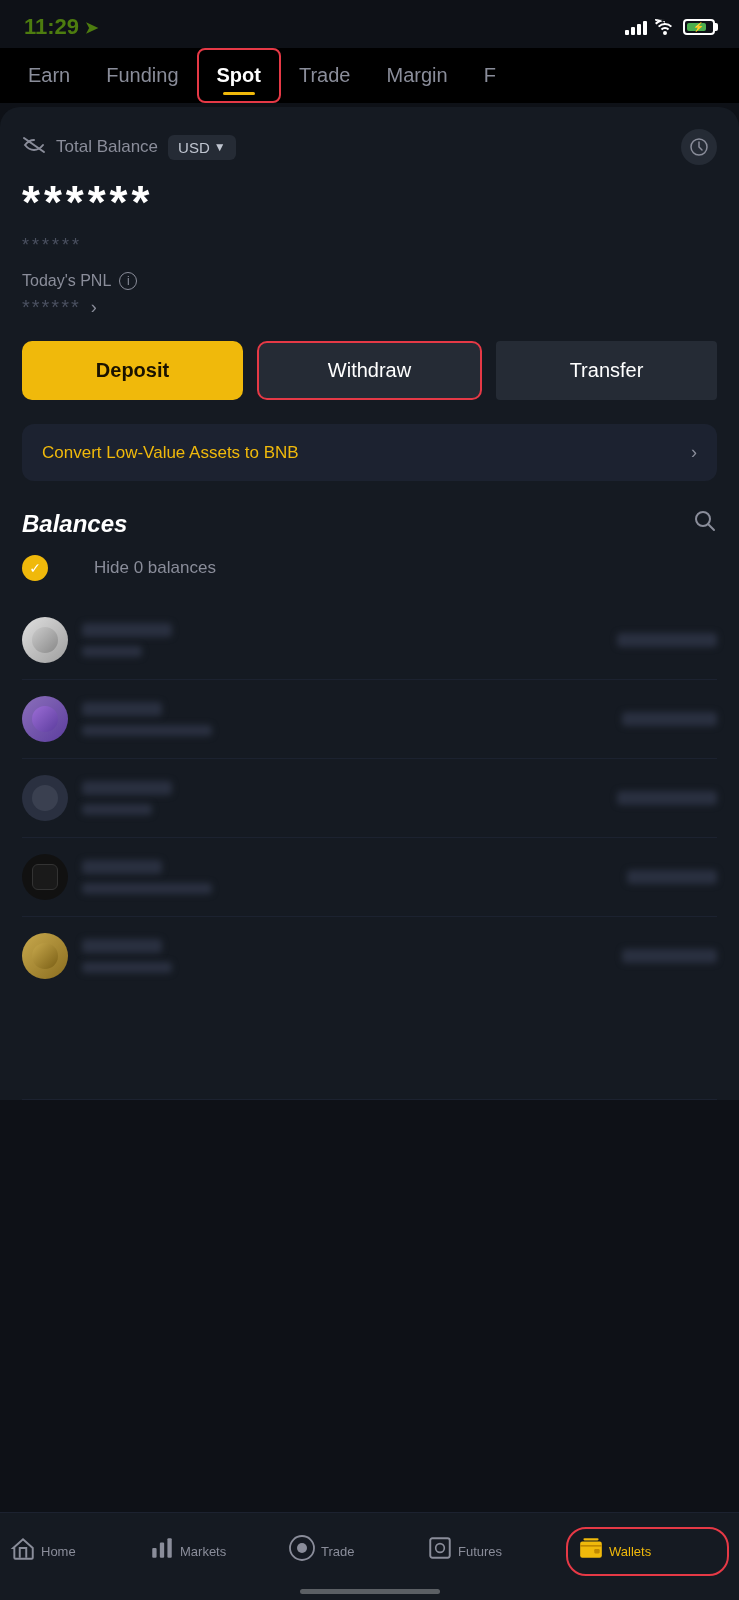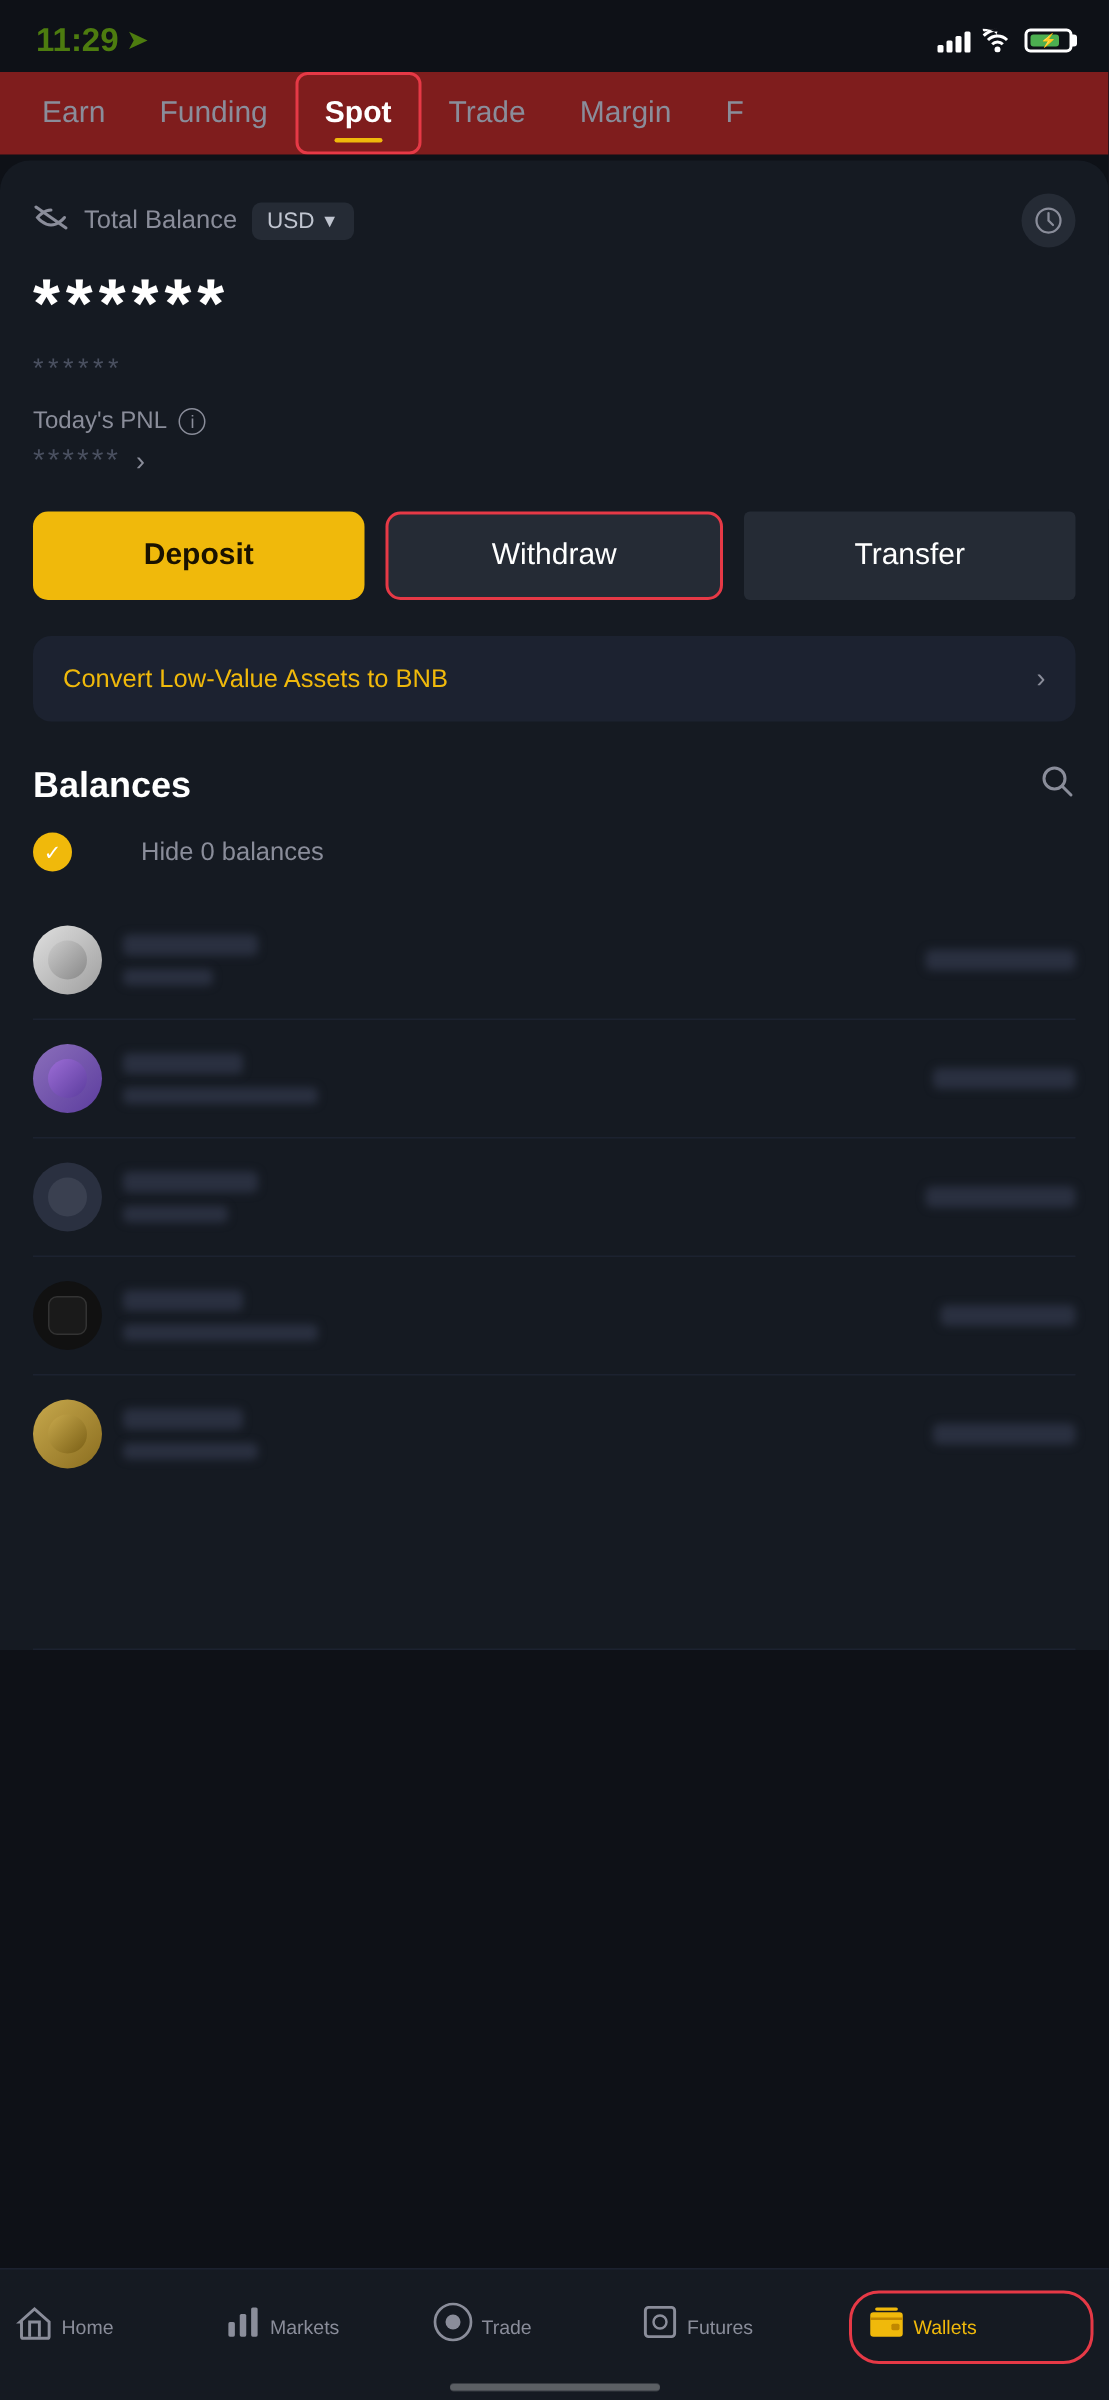--- a/index.html
+++ b/index.html
@@ -43,21 +43,21 @@
     .signal-bar {
       background: #fff;
       width: 4px;
       border-radius: 1px;
     }
 
     
     .tab-bar {
       display: flex;
       align-items: center;
-      background: #7f1d1d;
+      background: #000000;
       padding: 0 10px;
       overflow-x: auto;
       scrollbar-width: none;
     }
     .tab-bar::-webkit-scrollbar { display: none; }
     .tab-item {
       padding: 14px 18px;
       font-size: 20px;
       font-weight: 500;
       color: #8a8d9a;
@@ -236,20 +236,21 @@
       color: #8a8d9a;
       font-size: 18px;
     }
 
     
     .balances-header {
       display: flex;
       justify-content: space-between;
       align-items: center;
       margin-bottom: 16px;
+      font-style: italic;
     }
     .balances-title {
       font-size: 24px;
       font-weight: 700;
       color: #fff;
     }
     .search-icon-btn {
       color: #8a8d9a;
       font-size: 22px;
       cursor: pointer;

